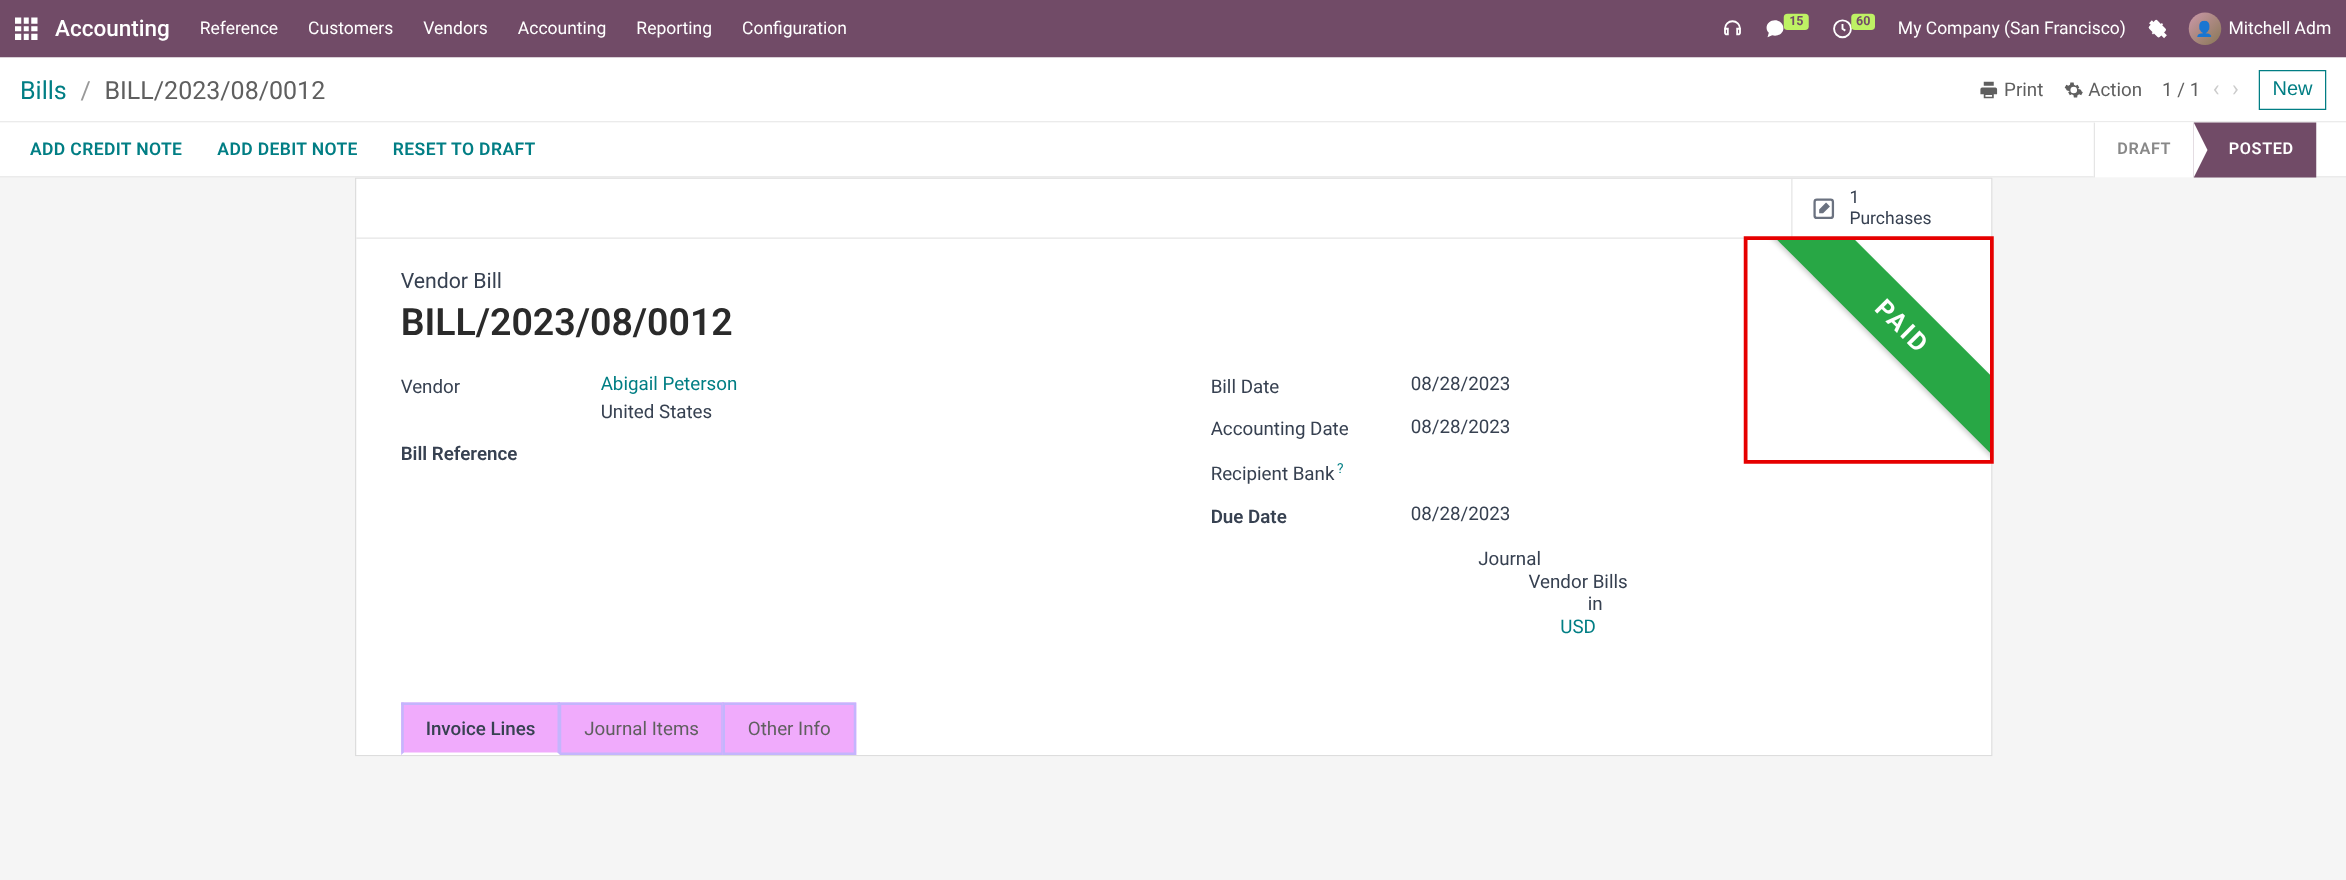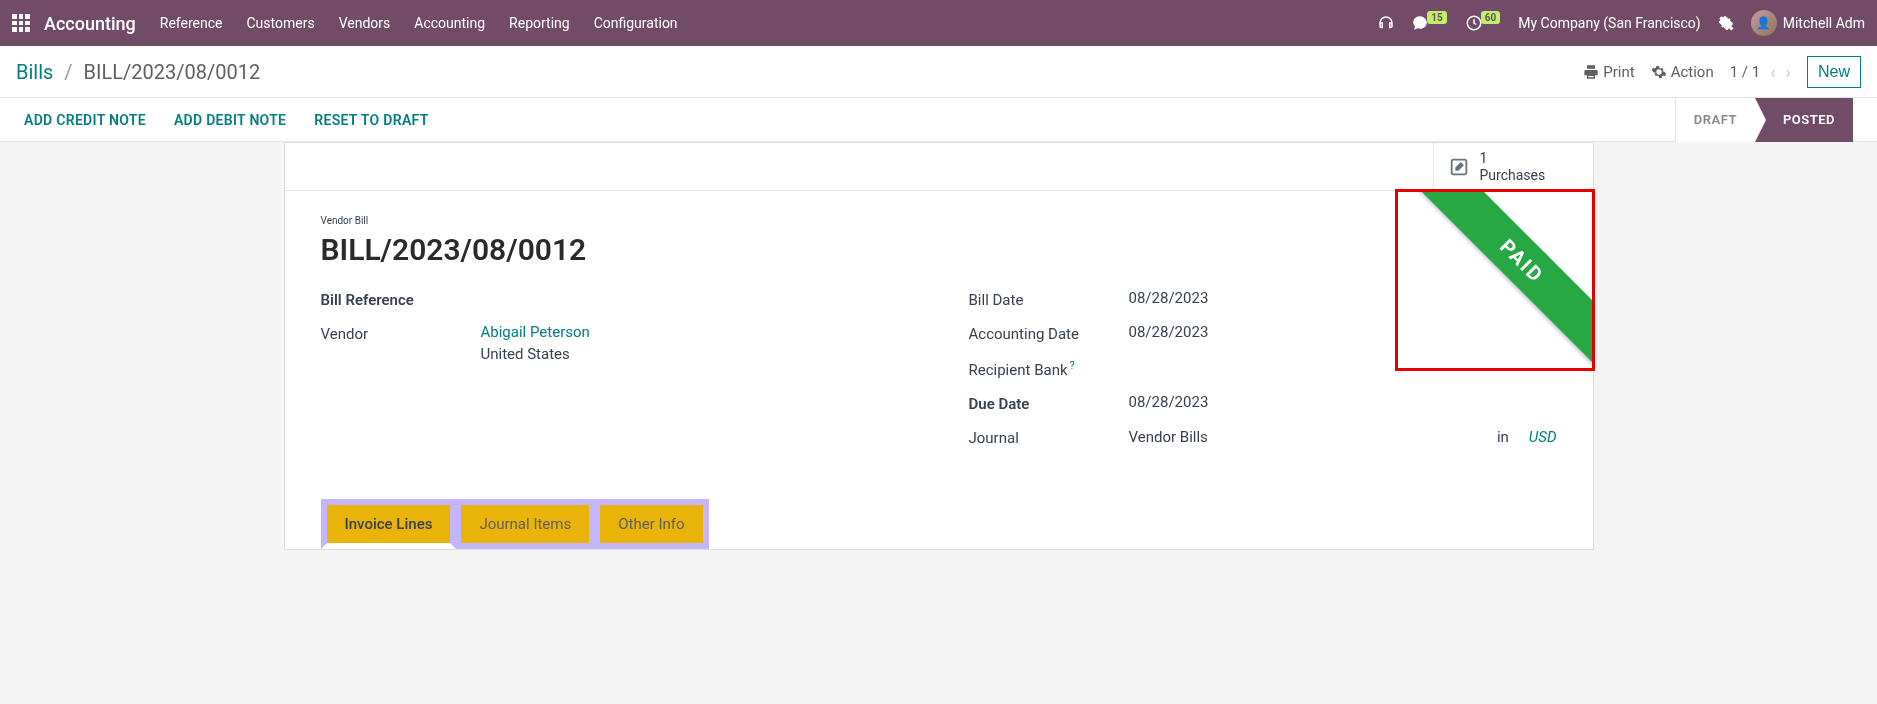--- a/index.html
+++ b/index.html
@@ -51,38 +51,38 @@
   .stat-btn .pencil { color: #6b7280; font-size: 18px; }
   .stat-text { display: flex; flex-direction: column; line-height: 1.15; font-size: 14px; color: #374151; }
   
   
   .ribbon-box { position: absolute; top: 48px; right: 0; width: 200px; height: 177px; overflow: hidden; }
   .ribbon { position: absolute; width: 282px; background: #28a745; color: #fff; text-align: center; font-weight: 700; font-size: 20px; letter-spacing: 2px; padding: 10px 0; transform: rotate(45deg); top: 48px; right: -70px; box-shadow: 0 2px 4px rgba(0,0,0,0.2); }
   .highlight-box { position: absolute; top: 46px; right: -2px; width: 200px; height: 182px; border: 3px solid #e60000; z-index: 5; pointer-events: none; }
   
   
   .form-body { padding: 24px 36px 10px 36px; }
-  .doc-type { font-size: 10px; color: #374151; margin-bottom: 6px; }
+  .doc-type { font-size: 17px; color: #374151; margin-bottom: 6px; }
   .doc-title { font-size: 30px; font-weight: 600; color: #2a2a2a; margin-bottom: 22px; }
   .cols { display: flex; gap: 60px; }
   .col { flex: 1; }
   .field-row { display: flex; margin-bottom: 14px; font-size: 15px; align-items: flex-start; }
   .field-label { width: 160px; color: #374151; padding-top: 2px; }
   .field-label.strong { font-weight: 600; }
   .field-value { flex: 1; color: #374151; }
   .field-value a { color: #017e84; text-decoration: none; }
   .addr-line { color: #374151; margin-top: 4px; }
   .help-q { color: #017e84; font-size: 11px; vertical-align: super; margin-left: 2px; cursor: pointer; }
   .inline-in { margin-left: auto; color: #374151; padding-right: 20px;}
-  .currency { color: #017e84; font-style: italic; }
-  .journal-row { display: flex; align-items: center; }
+  .currency { color: #017e84; }
+  .journal-row { display: flex; align-items: center; flex-direction: column; }
   
   
   .tabs { display: flex; margin-top: 28px; padding-left: 36px; }
-  .tab { border: 6px solid #c4b5fd; padding: 10px 18px; font-size: 15px; background: #eab308; cursor: pointer; margin-right: -1px; color: #5f5f5f; }
+  .tab { border: 2px solid #c4b5fd; padding: 10px 18px; font-size: 15px; background: #f0abfc; cursor: pointer; margin-right: -1px; color: #5f5f5f; }
   .tab.active { border-bottom-color: #fff; color: #374151; font-weight: 500; position: relative; z-index: 1; }
   
   svg { display: block; }
 </style>
 </head>
 <body>
 
 <div class="topnav">
   <div class="apps-icon">
     <span></span>
@@ -199,29 +199,29 @@
     <div class="highlight-box"></div>
 
     <div class="form-body">
       <div class="doc-type">Vendor Bill</div>
       <div class="doc-title">BILL/2023/08/0012</div>
 
       <div class="cols">
 
         <div class="col">
           <div class="field-row">
-            <div class="field-label strong">Bill Reference</div>
-            <div class="field-value"></div>
-          </div>
-          <div class="field-row">
             <div class="field-label">Vendor</div>
             <div class="field-value">
               <a>Abigail Peterson</a>
               <div class="addr-line">United States</div>
             </div>
+          </div>
+          <div class="field-row">
+            <div class="field-label strong">Bill Reference</div>
+            <div class="field-value"></div>
           </div>
         </div>
 
         <div class="col">
           <div class="field-row">
             <div class="field-label">Bill Date</div>
             <div class="field-value">08/28/2023</div>
           </div>
           <div class="field-row">
             <div class="field-label">Accounting Date</div>

